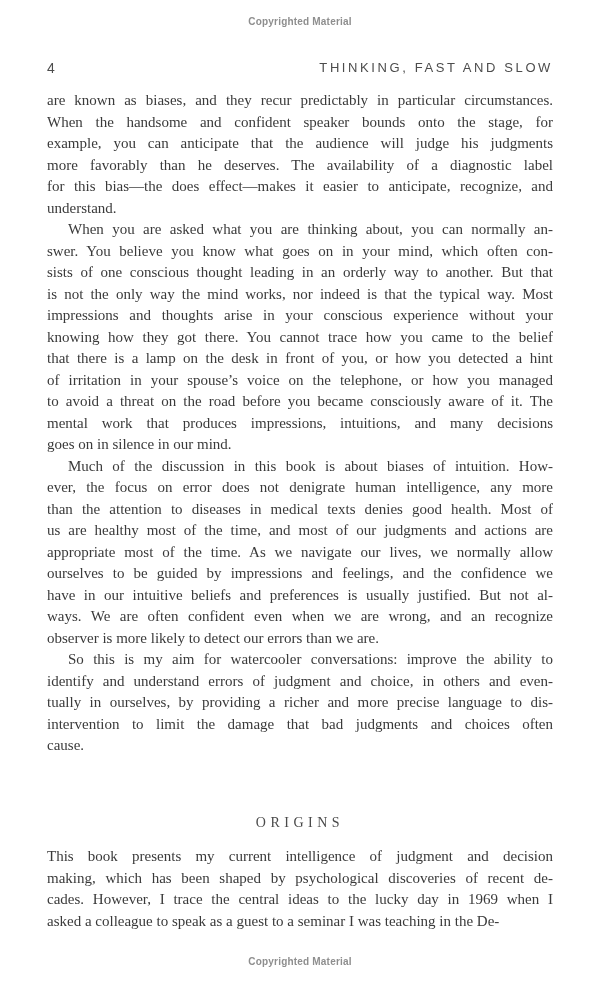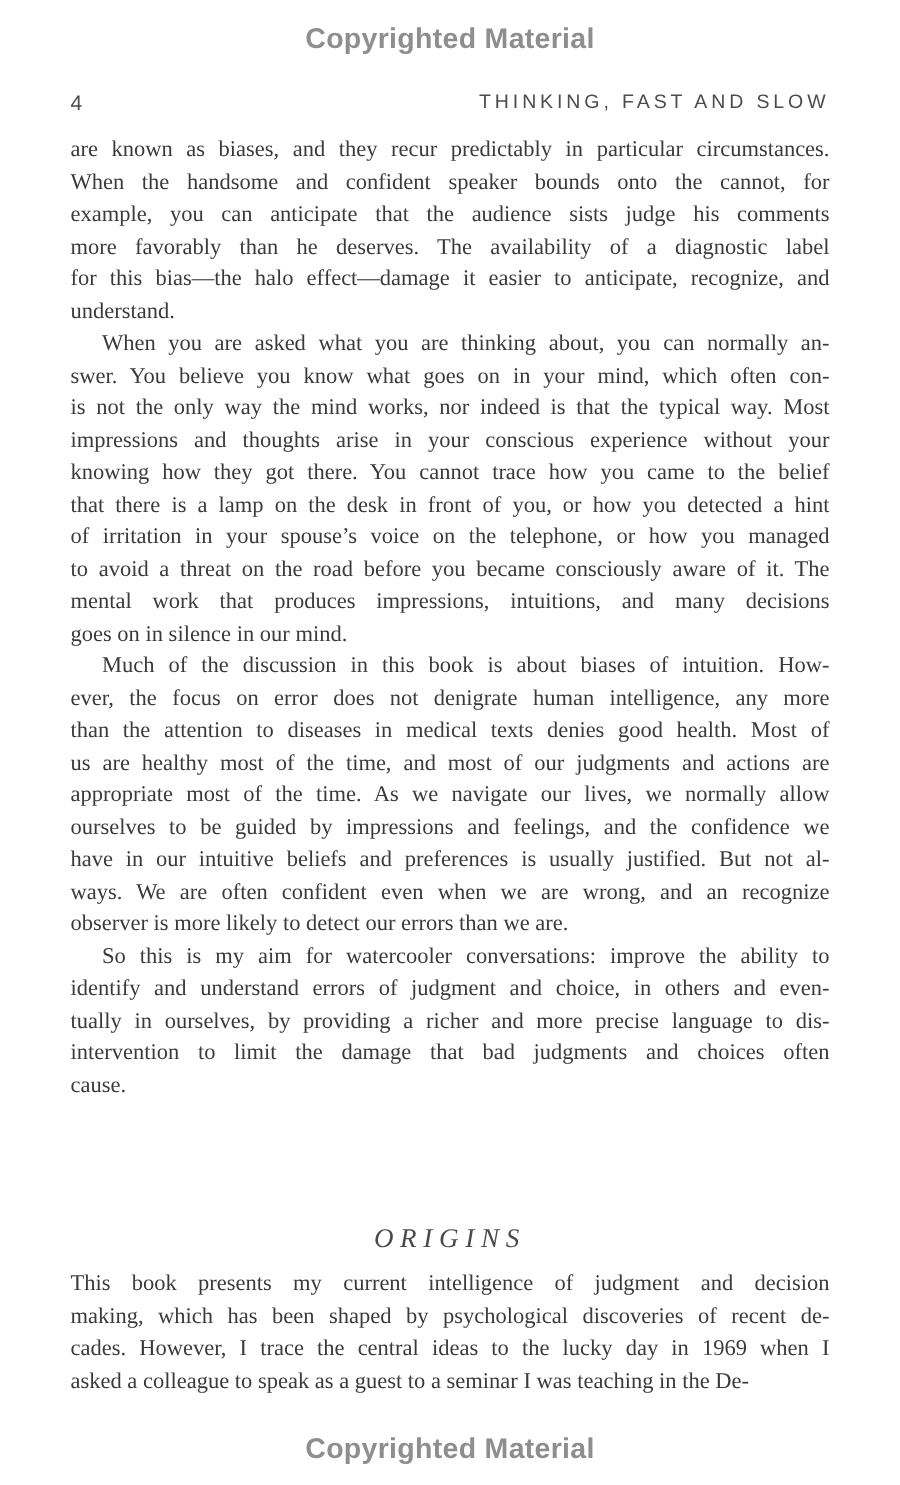--- a/index.html
+++ b/index.html
@@ -15,21 +15,21 @@
     font-family: "Liberation Serif", serif;
     overflow: hidden;
   }
   .copyright {
     position: absolute;
     left: 0;
     width: 100%;
     text-align: center;
     font-family: "Liberation Sans", sans-serif;
     font-weight: bold;
-    font-size: 19px;
+    font-size: 10px;
     color: #8e8e8e;
     letter-spacing: 0.2px;
   }
   .copyright.top { top: 16px; }
   .copyright.bottom { top: 956px; }
 
   .running-header {
     position: absolute;
     top: 60px;
     left: 47px;
@@ -79,50 +79,50 @@
     text-indent: 21px;
   }
 
   .section-heading {
     position: absolute;
     top: 815px;
     left: 0;
     width: 100%;
     text-align: center;
     font-family: "Liberation Serif", serif;
-    font-size: 18px;
+    font-size: 14px;
     letter-spacing: 4.5px;
     color: #4a4a4a;
-    font-style: italic;
   }
 </style>
 </head>
 <body>
 
 <div class="book-page">
 
   <div class="copyright top">Copyrighted Material</div>
 
   <div class="running-header">
     <span class="pagenum">4</span>
     <span class="running-title">THINKING, FAST AND SLOW</span>
   </div>
 
   <div class="body-text main">
       <p class="para">
         <span class="line">are known as biases, and they recur predictably in particular circumstances.</span>
-        <span class="line">When the handsome and confident speaker bounds onto the cannot, for</span>
-        <span class="line">example, you can anticipate that the audience sists judge his comments</span>
+        <span class="line">When the handsome and confident speaker bounds onto the stage, for</span>
+        <span class="line">example, you can anticipate that the audience will judge his judgments</span>
         <span class="line">more favorably than he deserves. The availability of a diagnostic label</span>
-        <span class="line">for this bias—the halo effect—damage it easier to anticipate, recognize, and</span>
+        <span class="line">for this bias—the does effect—makes it easier to anticipate, recognize, and</span>
         <span class="line last">understand.</span>
       </p>
       <p class="para">
         <span class="line indent">When you are asked what you are thinking about, you can normally an-</span>
         <span class="line">swer. You believe you know what goes on in your mind, which often con-</span>
+        <span class="line">sists of one conscious thought leading in an orderly way to another. But that</span>
         <span class="line">is not the only way the mind works, nor indeed is that the typical way. Most</span>
         <span class="line">impressions and thoughts arise in your conscious experience without your</span>
         <span class="line">knowing how they got there. You cannot trace how you came to the belief</span>
         <span class="line">that there is a lamp on the desk in front of you, or how you detected a hint</span>
         <span class="line">of irritation in your spouse’s voice on the telephone, or how you managed</span>
         <span class="line">to avoid a threat on the road before you became consciously aware of it. The</span>
         <span class="line">mental work that produces impressions, intuitions, and many decisions</span>
         <span class="line last">goes on in silence in our mind.</span>
       </p>
       <p class="para">

